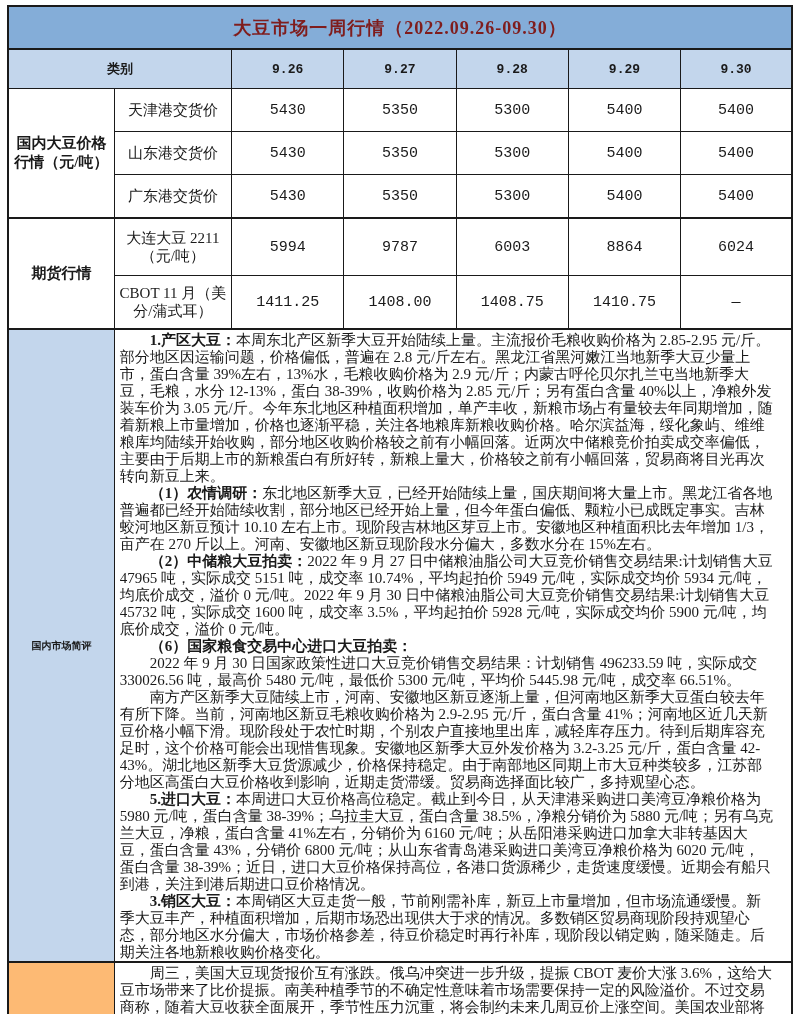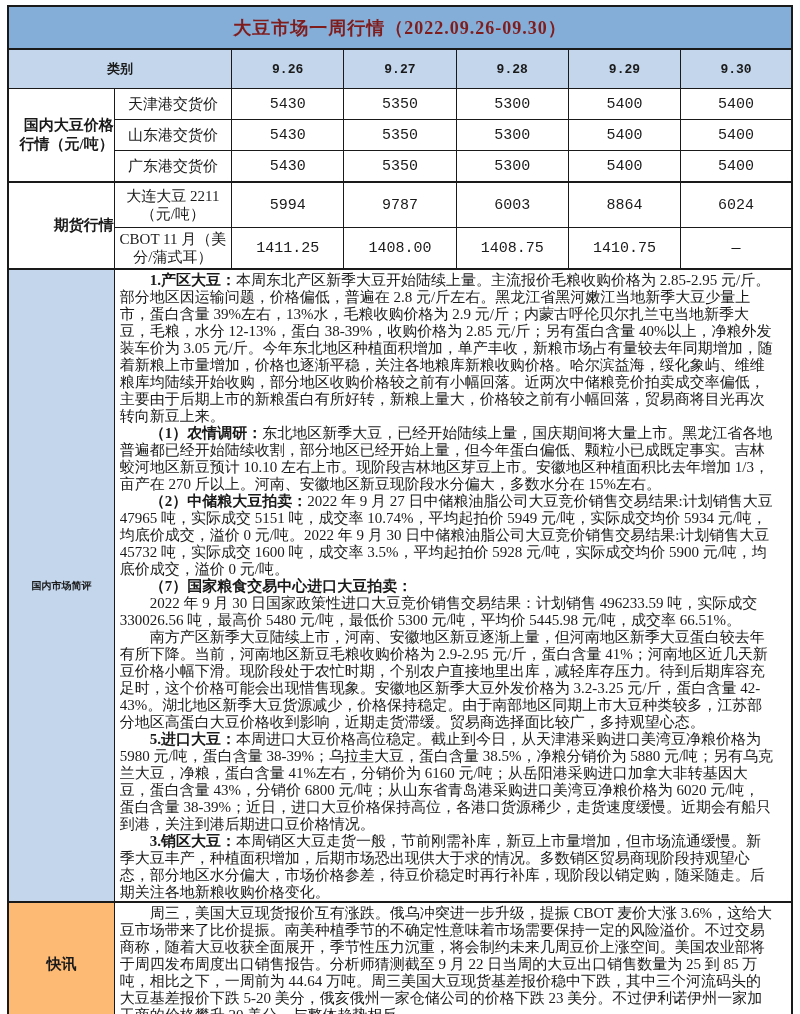--- a/index.html
+++ b/index.html
@@ -21,22 +21,22 @@
   .title-row td {
     height:41px; background:#84add8; color:#7f1d1d;
     font-size:18px; font-weight:bold; letter-spacing:1px;
     border-bottom-width:2px;
   }
   .header-row th {
     height:38px; background:#c3d6ec; font-weight:bold; font-size:13px;margin-left:28px;
   }
   .date-cell { font-family:"Liberation Mono","DejaVu Sans Mono",monospace; font-size:15px; }
   .price-row td { height:30px; font-size:15px; }
-  .group-label { font-weight:bold; font-size:15px; line-height:19px; background:#ffffff;text-align:right; }
-  .sub-label { font-size:15px; line-height:18px; padding:0 4px; }
+  .group-label { font-weight:bold; font-size:15px; line-height:19px; background:#ffffff; }
+  .sub-label { font-size:15px; line-height:18px; padding:6px 4px; }
   .num-cell { font-family:"Liberation Mono","DejaVu Sans Mono",monospace; font-size:14px;margin-top:12px; }
   .dalian-row td { height:44px; }
   .cbot-row td { height:40px; }
   .review-label { background:#c3d6ec; font-weight:bold; font-size:10px; }
   .text-cell {
     text-align:left; vertical-align:top; padding:2px 17px 0 5px;
     font-size:15px; line-height:17px;
   }
   .text-cell p { margin:0; text-indent:2em; }
   .review-cell { height:597px; }
@@ -118,21 +118,21 @@
     <td class="num-cell">1410.75</td>
     <td class="num-cell">—</td>
   </tr>
 
   <tr>
     <td class="review-label b-top-2">国内市场简评</td>
     <td colspan="6" class="text-cell review-cell b-top-2">
       <p><b>1.产区大豆：</b><span>本周东北产区新季大豆开始陆续上量。主流报价毛粮收购价格为 2.85-2.95 元/斤。部分地区因运输问题，价格偏低，普遍在 2.8 元/斤左右。黑龙江省黑河嫩江当地新季大豆少量上市，蛋白含量 39%左右，13%水，毛粮收购价格为 2.9 元/斤；内蒙古呼伦贝尔扎兰屯当地新季大豆，毛粮，水分 12-13%，蛋白 38-39%，收购价格为 2.85 元/斤；另有蛋白含量 40%以上，净粮外发装车价为 3.05 元/斤。今年东北地区种植面积增加，单产丰收，新粮市场占有量较去年同期增加，随着新粮上市量增加，价格也逐渐平稳，关注各地粮库新粮收购价格。哈尔滨益海，绥化象屿、维维粮库均陆续开始收购，部分地区收购价格较之前有小幅回落。近两次中储粮竞价拍卖成交率偏低，主要由于后期上市的新粮蛋白有所好转，新粮上量大，价格较之前有小幅回落，贸易商将目光再次转向新豆上来。</span></p>
       <p><b>（1）农情调研：</b><span>东北地区新季大豆，已经开始陆续上量，国庆期间将大量上市。黑龙江省各地普遍都已经开始陆续收割，部分地区已经开始上量，但今年蛋白偏低、颗粒小已成既定事实。吉林蛟河地区新豆预计 10.10 左右上市。现阶段吉林地区芽豆上市。安徽地区种植面积比去年增加 1/3，亩产在 270 斤以上。河南、安徽地区新豆现阶段水分偏大，多数水分在 15%左右。</span></p>
       <p><b>（2）中储粮大豆拍卖：</b><span>2022 年 9 月 27 日中储粮油脂公司大豆竞价销售交易结果:计划销售大豆 47965 吨，实际成交 5151 吨，成交率 10.74%，平均起拍价 5949 元/吨，实际成交均价 5934 元/吨，均底价成交，溢价 0 元/吨。2022 年 9 月 30 日中储粮油脂公司大豆竞价销售交易结果:计划销售大豆 45732 吨，实际成交 1600 吨，成交率 3.5%，平均起拍价 5928 元/吨，实际成交均价 5900 元/吨，均底价成交，溢价 0 元/吨。</span></p>
-      <p><b>（7）国家粮食交易中心进口大豆拍卖：</b><span></span></p>
+      <p><b>（6）国家粮食交易中心进口大豆拍卖：</b><span></span></p>
       <p><b></b><span>2022 年 9 月 30 日国家政策性进口大豆竞价销售交易结果：计划销售 496233.59 吨，实际成交 330026.56 吨，最高价 5480 元/吨，最低价 5300 元/吨，平均价 5445.98 元/吨，成交率 66.51%。</span></p>
       <p><b></b><span>南方产区新季大豆陆续上市，河南、安徽地区新豆逐渐上量，但河南地区新季大豆蛋白较去年有所下降。当前，河南地区新豆毛粮收购价格为 2.9-2.95 元/斤，蛋白含量 41%；河南地区近几天新豆价格小幅下滑。现阶段处于农忙时期，个别农户直接地里出库，减轻库存压力。待到后期库容充足时，这个价格可能会出现惜售现象。安徽地区新季大豆外发价格为 3.2-3.25 元/斤，蛋白含量 42-43%。湖北地区新季大豆货源减少，价格保持稳定。由于南部地区同期上市大豆种类较多，江苏部分地区高蛋白大豆价格收到影响，近期走货滞缓。贸易商选择面比较广，多持观望心态。</span></p>
       <p><b>5.进口大豆：</b><span>本周进口大豆价格高位稳定。截止到今日，从天津港采购进口美湾豆净粮价格为 5980 元/吨，蛋白含量 38-39%；乌拉圭大豆，蛋白含量 38.5%，净粮分销价为 5880 元/吨；另有乌克兰大豆，净粮，蛋白含量 41%左右，分销价为 6160 元/吨；从岳阳港采购进口加拿大非转基因大豆，蛋白含量 43%，分销价 6800 元/吨；从山东省青岛港采购进口美湾豆净粮价格为 6020 元/吨，蛋白含量 38-39%；近日，进口大豆价格保持高位，各港口货源稀少，走货速度缓慢。近期会有船只到港，关注到港后期进口豆价格情况。</span></p>
       <p><b>3.销区大豆：</b><span>本周销区大豆走货一般，节前刚需补库，新豆上市量增加，但市场流通缓慢。新季大豆丰产，种植面积增加，后期市场恐出现供大于求的情况。多数销区贸易商现阶段持观望心态，部分地区水分偏大，市场价格参差，待豆价稳定时再行补库，现阶段以销定购，随采随走。后期关注各地新粮收购价格变化。</span></p>
     </td>
   </tr>
 
   <tr>
     <td class="express-label b-top-2">快讯</td>
     <td colspan="6" class="text-cell express-cell b-top-2">

